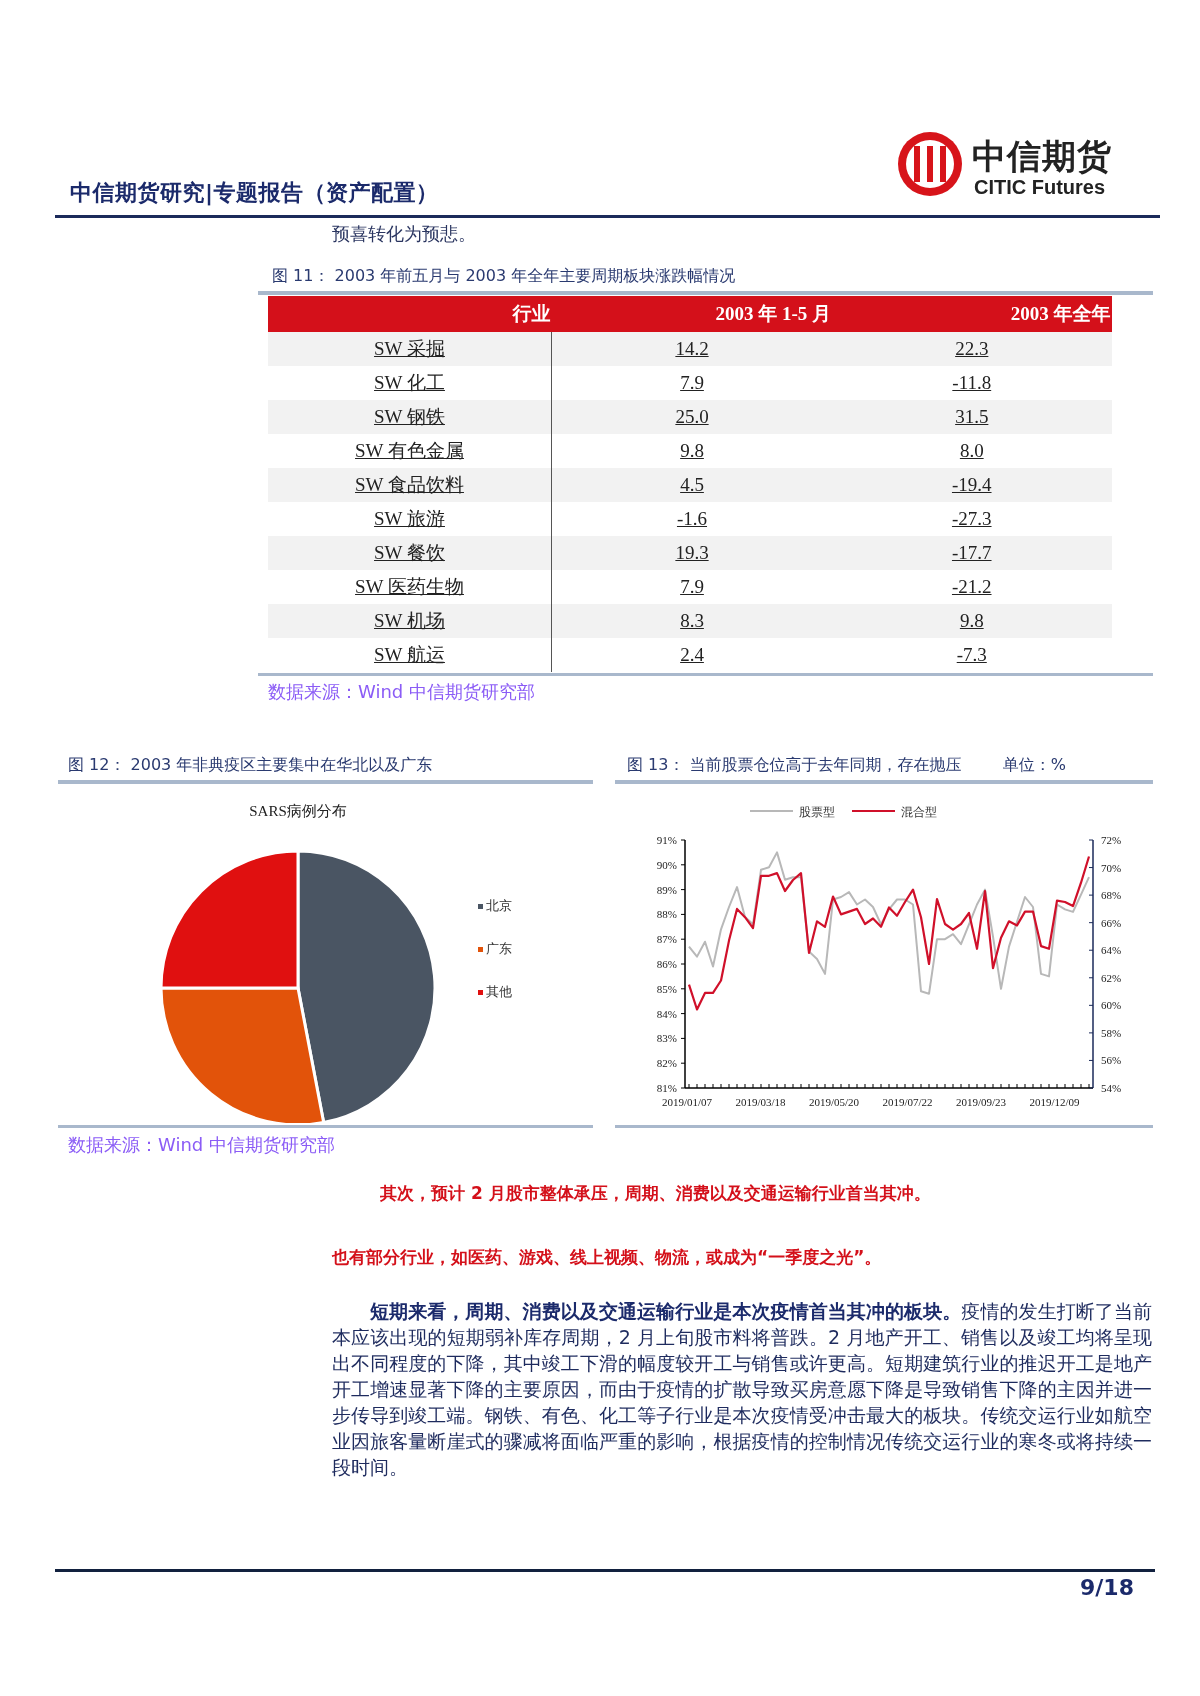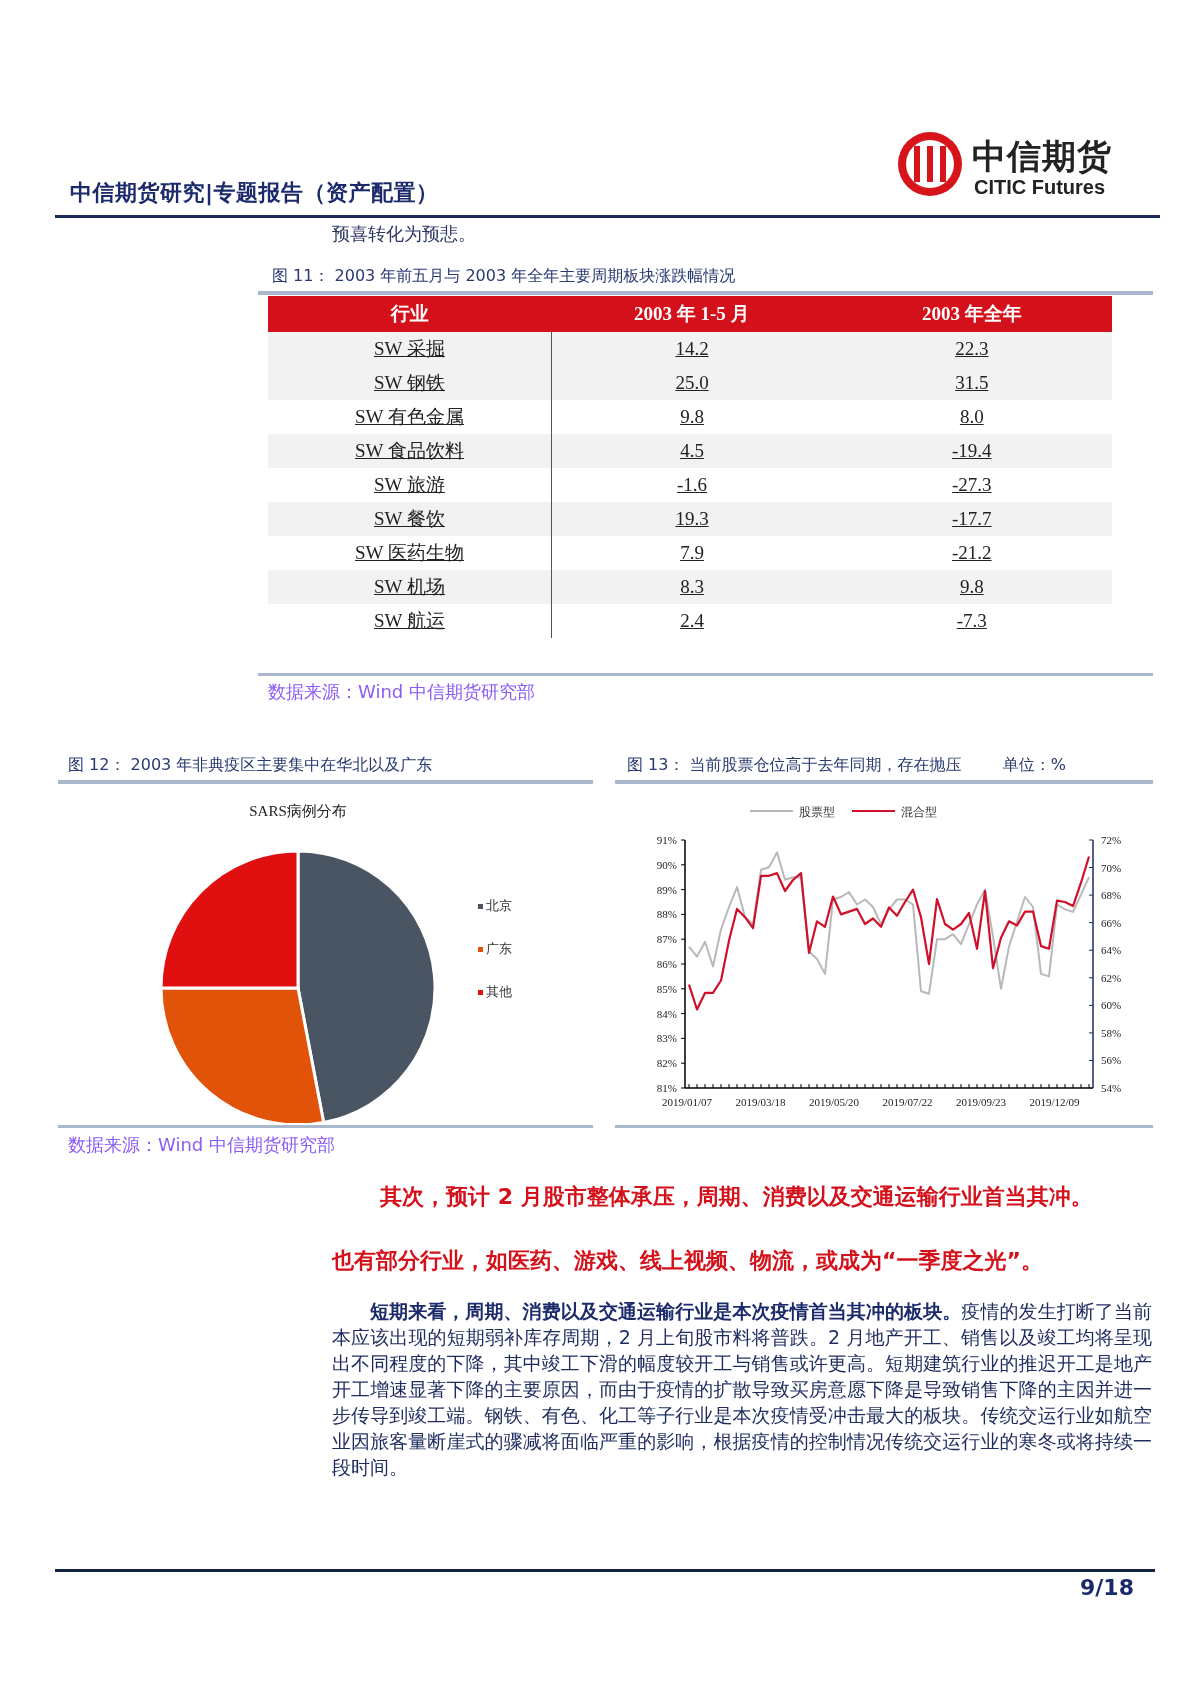--- a/index.html
+++ b/index.html
@@ -18,21 +18,21 @@
   #logo .en { position:absolute; left:76px; top:44px; font-size:20px; font-weight:bold; color:#222; font-family:"Liberation Sans",sans-serif; }
   #hdr-line { left:55px; top:215px; width:1105px; height:3px; background:#1b2a5a; }
   #intro-line { left:332px; top:222px; font-size:18px; color:#2a3560; }
 
   
   .caption { font-size:16px; color:#2a3a70; }
   .cap-bar { height:4px; background:#a9b8cc; }
 
   
   #tbl { left:268px; top:296px; width:844px; border-collapse:collapse; font-family:"Liberation Serif","DejaVu Serif",serif; }
-  #tbl th { background:#d4101a; color:#fff; font-size:19px; height:34px; font-weight:bold; }
+  #tbl th { background:#d4101a; color:#fff; font-size:19px; height:34px; font-weight:bold;text-align:right; }
   #tbl td { font-size:19px; color:#222; height:34px; text-align:center; padding:0;text-decoration:underline; }
   #tbl tr.g td { background:#f2f2f2; }
   #tbl td.c0 { border-right:1px solid #555; width:283px; }
   #tbl td.c1 { width:280px; }
   #tbl-bottom { left:258px; top:673px; width:895px; height:3px; background:#a9b8cc; }
 
   .source { font-size:18px; color:#8b5cf6; }
 
   
   #fig12-cap { left:68px; top:755px; }
@@ -40,21 +40,21 @@
   #fig13-cap { left:627px; top:755px; }
   #fig13-bar { left:615px; top:780px; width:538px; }
 
   #pie-area { left:58px; top:788px; width:535px; height:335px; }
   #fig12-bottom { left:58px; top:1125px; width:535px; height:3px; background:#a9b8cc; }
   #line-area { left:615px; top:788px; width:538px; height:335px; }
   #fig13-bottom { left:615px; top:1125px; width:538px; height:3px; background:#a9b8cc; }
 
   #src2 { left:68px; top:1133px; }
 
-  .red-head { font-size:22px; font-weight:bold; color:#d4101a; }
+  .red-head { font-size:17px; font-weight:bold; color:#d4101a; }
   #red1 { left:380px; top:1182px; }
   #red2 { left:332px; top:1246px; }
 
   #para { left:332px; top:1298px; width:820px; font-size:19px; line-height:26px; color:#1e2b5e; text-indent:38px; text-align:justify; }
   #para b { color:#1b2a6b; }
 
   #ftr-line { left:55px; top:1569px; width:1100px; height:3px; background:#12213f; }
   #pg { left:1080px; top:1575px; font-size:22px; font-weight:bold; color:#1b2a6b; }
 </style>
 </head>
@@ -82,20 +82,25 @@
       <th>行业</th>
       <th>2003 年 1-5 月</th>
       <th>2003 年全年</th>
     </tr>
   </thead>
   <tbody id="tbl-body">
       <tr class="g">
         <td class="c0">SW 采掘</td>
         <td class="c1">14.2</td>
         <td class="c2">22.3</td>
+      </tr>
+      <tr>
+        <td class="c0">SW 化工</td>
+        <td class="c1">7.9</td>
+        <td class="c2">-11.8</td>
       </tr>
       <tr class="g">
         <td class="c0">SW 钢铁</td>
         <td class="c1">25.0</td>
         <td class="c2">31.5</td>
       </tr>
       <tr>
         <td class="c0">SW 有色金属</td>
         <td class="c1">9.8</td>
         <td class="c2">8.0</td>

